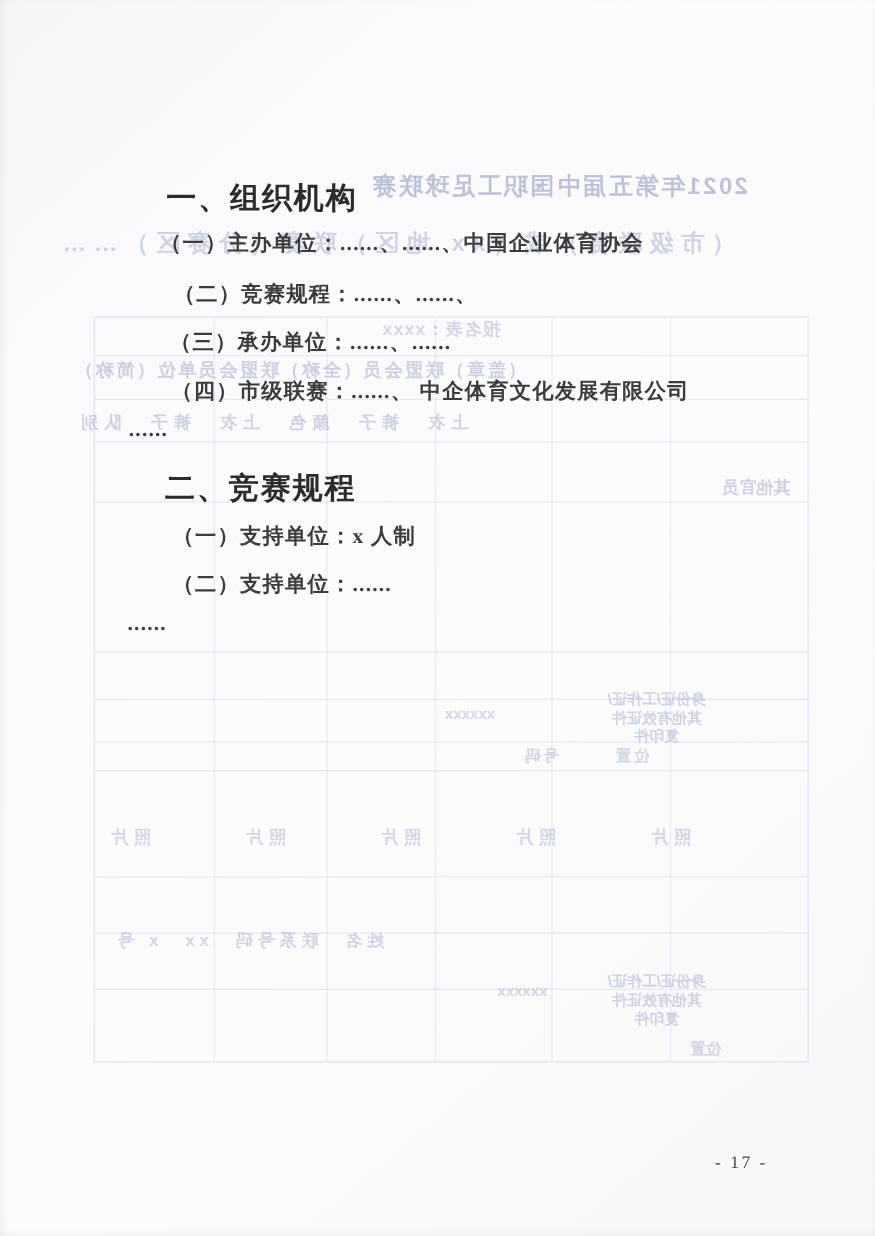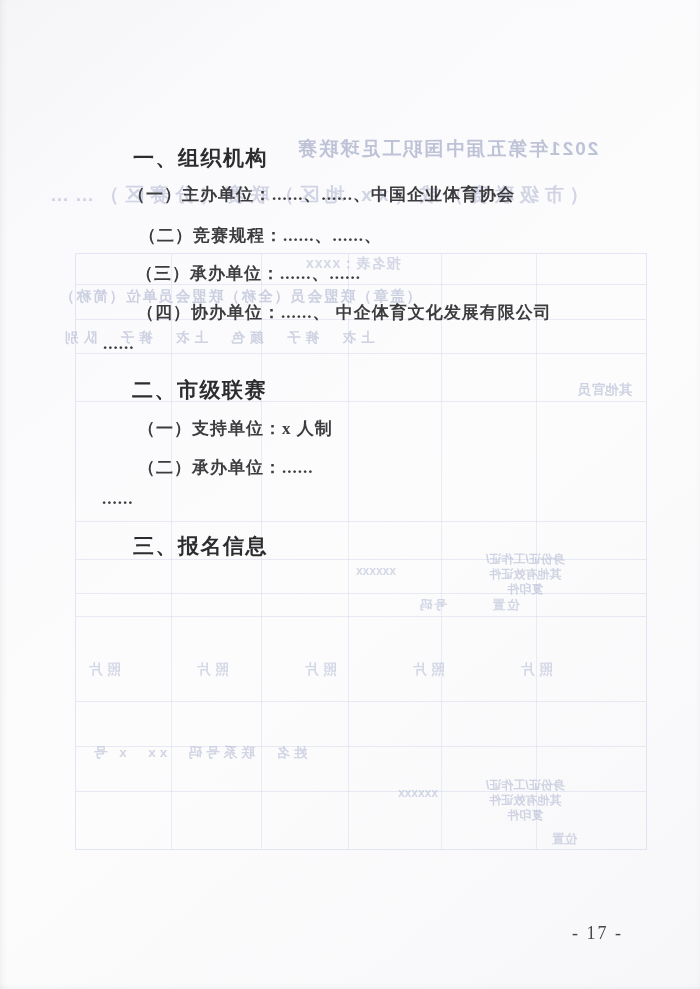--- a/index.html
+++ b/index.html
@@ -11,25 +11,25 @@
                inset 0 -6px 10px -8px rgba(0,0,0,.08);
     font-family:"Liberation Serif","DejaVu Serif",serif;
   }
   
   .doc-line{
     position:absolute;white-space:pre;color:#3c3c3e;
     font-size:17px;letter-spacing:1px;line-height:1.2;font-weight:bold;
   }
   .doc-line.heading{
     font-family:"Liberation Sans","DejaVu Sans",sans-serif;
-    font-weight:700;color:#2c2c2e;font-size:21px;letter-spacing:1.5px;
+    font-weight:700;color:#2c2c2e;font-size:24px;letter-spacing:1.5px;
   }
   .page-number{
     position:absolute;top:923px;left:572px;color:#474749;
-    font-size:18px;letter-spacing:2px;white-space:pre;
+    font-size:14px;letter-spacing:2px;white-space:pre;
   }
   
   .bleed{position:absolute;inset:0;filter:blur(.6px);pointer-events:none;}
   .bleed-text{
     position:absolute;white-space:pre;transform:scaleX(-1);
     transform-origin:center;color:rgba(148,156,192,.45);
     font-family:"Liberation Sans","DejaVu Sans",sans-serif;font-weight:700;
   }
   .bleed-table{
     position:absolute;left:75px;top:253px;width:570px;height:595px;
@@ -80,22 +80,21 @@
     <div class="bleed-text" style="top:778px;left:486px;font-size:12px;line-height:15px;white-space:pre-line;text-align:center;color:rgba(155,162,196,.45)">身份证/工作证/
 其他有效证件
 复印件</div>
     <div class="bleed-text" style="top:831px;left:552px;font-size:12.5px;color:rgba(155,162,196,.42)">位置</div>
   </div>
 
   <div class="doc-line heading" style="top:145px;left:133px">一、组织机构</div>
   <div class="doc-line" style="top:185px;left:128px">（一）主办单位：......、......、中国企业体育协会</div>
   <div class="doc-line" style="top:226px;left:139px">（二）竞赛规程：......、......、</div>
   <div class="doc-line" style="top:264px;left:136px">（三）承办单位：......、......</div>
-  <div class="doc-line" style="top:303px;left:137px">（四）协办单位：......、 中企体育文化发展有限公司</div>
+  <div class="doc-line" style="top:303px;left:137px">（四）市级联赛：......、 中企体育文化发展有限公司</div>
   <div class="doc-line" style="top:334px;left:103px">......</div>
-  <div class="doc-line heading" style="top:377px;left:132px">二、市级联赛</div>
+  <div class="doc-line heading" style="top:377px;left:132px">二、竞赛规程</div>
   <div class="doc-line" style="top:419px;left:138px">（一）支持单位：x 人制</div>
-  <div class="doc-line" style="top:458px;left:138px">（二）承办单位：......</div>
+  <div class="doc-line" style="top:458px;left:138px">（二）支持单位：......</div>
   <div class="doc-line" style="top:489px;left:102px">......</div>
-  <div class="doc-line heading" style="top:533px;left:133px">三、报名信息</div>
 
   <div class="page-number">- 17 -</div>
 </div>
 
 </body></html>

